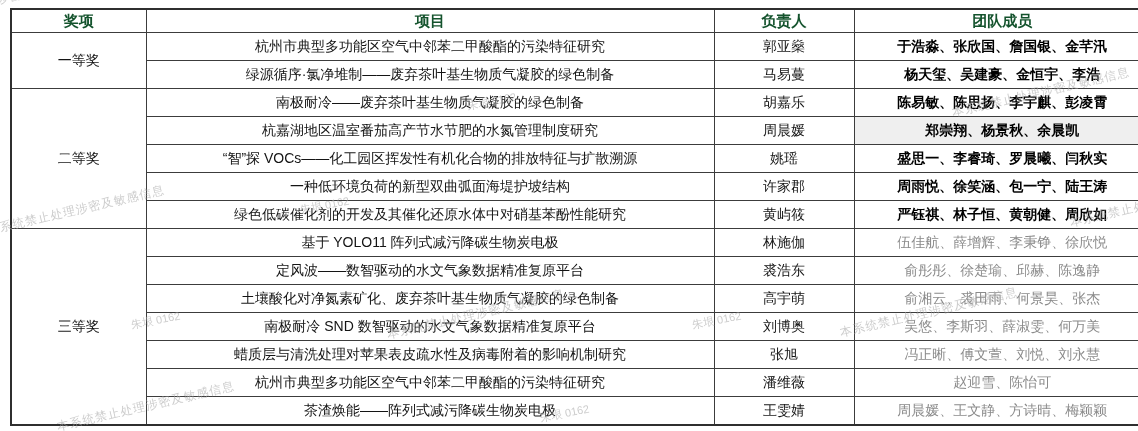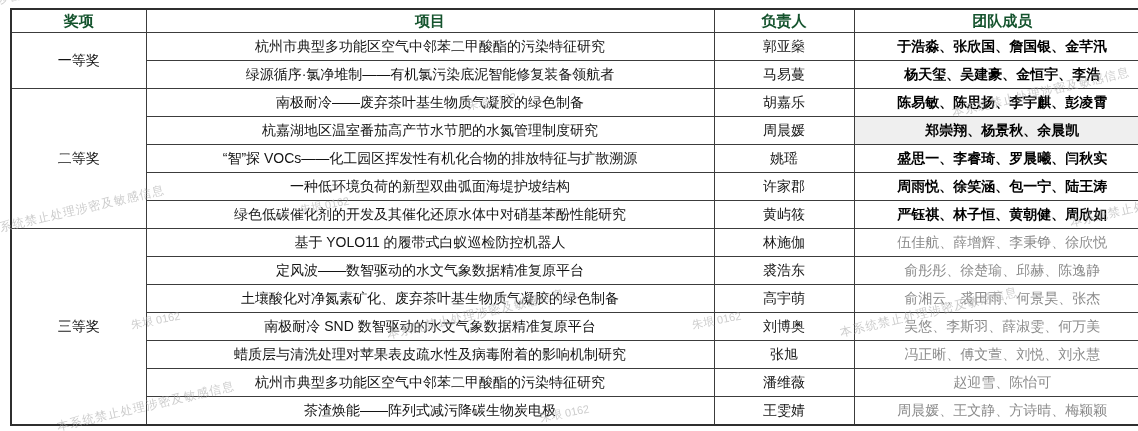--- a/index.html
+++ b/index.html
@@ -52,21 +52,21 @@
     </thead>
     <tbody>
 
       <tr>
         <td class="award" rowspan="2">一等奖</td>
         <td class="proj">杭州市典型多功能区空气中邻苯二甲酸酯的污染特征研究</td>
         <td class="lead">郭亚燊</td>
         <td class="team strong">于浩淼、张欣国、詹国银、金芊汛</td>
       </tr>
       <tr>
-        <td class="proj">绿源循序·氯净堆制——有机氯污染底泥智能修复装备领航者</td>
+        <td class="proj">绿源循序·氯净堆制——废弃茶叶基生物质气凝胶的绿色制备</td>
         <td class="lead">马易蔓</td>
         <td class="team strong">杨天玺、吴建豪、金恒宇、李浩</td>
       </tr>
 
       <tr>
         <td class="award" rowspan="5">二等奖</td>
         <td class="proj">南极耐冷——废弃茶叶基生物质气凝胶的绿色制备</td>
         <td class="lead">胡嘉乐</td>
         <td class="team strong">陈易敏、陈思扬、李宇麒、彭凌霄</td>
       </tr>
@@ -86,21 +86,21 @@
         <td class="team strong">周雨悦、徐笑涵、包一宁、陆王涛</td>
       </tr>
       <tr>
         <td class="proj">绿色低碳催化剂的开发及其催化还原水体中对硝基苯酚性能研究</td>
         <td class="lead">黄屿筱</td>
         <td class="team strong">严钰祺、林子恒、黄朝健、周欣如</td>
       </tr>
 
       <tr>
         <td class="award" rowspan="7">三等奖</td>
-        <td class="proj">基于 YOLO11 的履带式白蚁巡检防控机器人</td>
+        <td class="proj">基于 YOLO11 阵列式减污降碳生物炭电极</td>
         <td class="lead">林施伽</td>
         <td class="team muted">伍佳航、薛增辉、李秉铮、徐欣悦</td>
       </tr>
       <tr>
         <td class="proj">定风波——数智驱动的水文气象数据精准复原平台</td>
         <td class="lead">裘浩东</td>
         <td class="team muted">俞彤彤、徐楚瑜、邱赫、陈逸静</td>
       </tr>
       <tr>
         <td class="proj">土壤酸化对净氮素矿化、废弃茶叶基生物质气凝胶的绿色制备</td>

